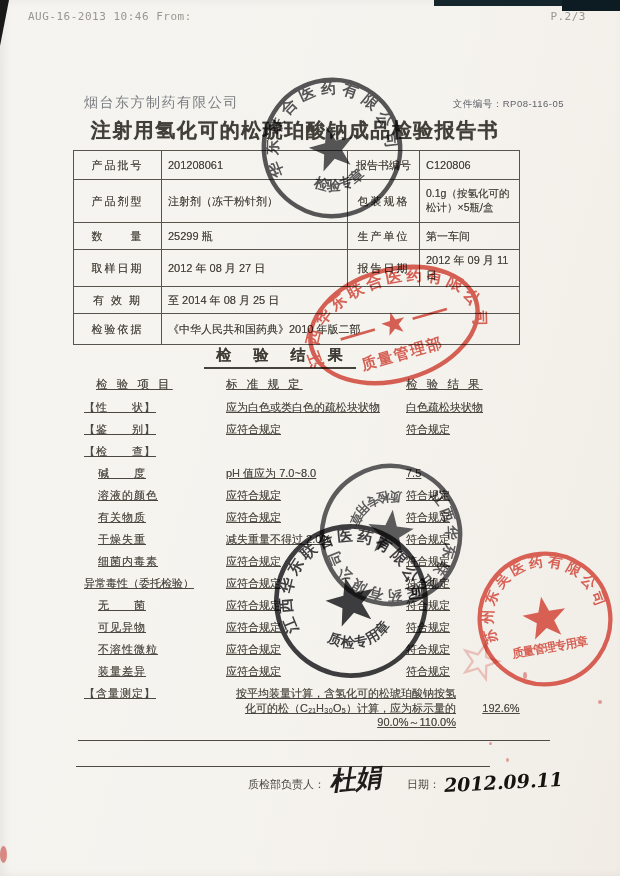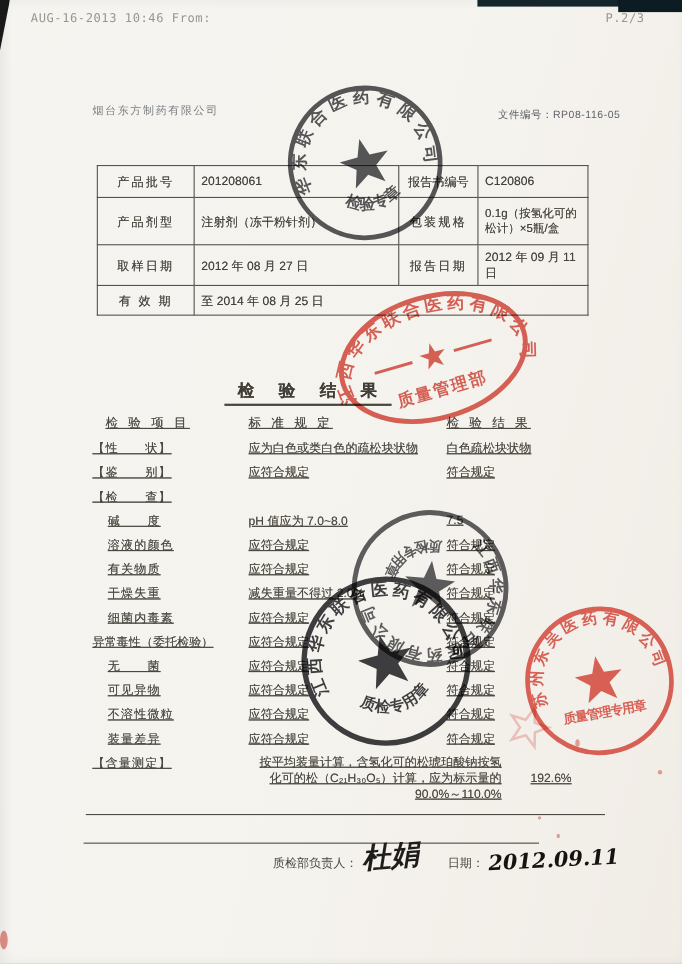--- a/index.html
+++ b/index.html
@@ -4,25 +4,25 @@
 <style>
   html,body{margin:0;padding:0;background:#d8d6d2;}
   .page{
     position:relative;width:620px;height:876px;overflow:hidden;
     background:linear-gradient(105deg,#f6f4f0 0%,#f5f3ee 55%,#f1ece6 100%);
     font-family:"Liberation Sans","DejaVu Sans",sans-serif;color:#45433c;
     box-shadow:inset 4px 0 10px rgba(0,0,0,.06);
   }
   .fax-header{position:absolute;top:10px;left:28px;right:34px;display:flex;justify-content:space-between;
     font-family:"DejaVu Sans Mono","Liberation Mono",monospace;font-size:11px;color:#98968f;letter-spacing:.5px;}
-  .company{position:absolute;left:84px;top:94px;font-size:10px;color:#7a7d80;letter-spacing:1.5px;}
+  .company{position:absolute;left:84px;top:94px;font-size:14px;color:#7a7d80;letter-spacing:1.5px;}
   .fileno{position:absolute;right:56px;top:98px;font-size:9.5px;color:#5e6268;letter-spacing:.5px;}
   .title{position:absolute;left:0;right:30px;top:117px;text-align:center;
     font-size:20px;font-weight:bold;color:#403e38;letter-spacing:1.5px;text-shadow:0 0 .7px #6a675f;}
-  table.info{position:absolute;left:88px;top:150px;width:446px;border-collapse:collapse;table-layout:fixed;
+  table.info{position:absolute;left:73px;top:150px;width:446px;border-collapse:collapse;table-layout:fixed;
     font-size:11px;color:#44423b;text-shadow:0 0 .5px rgba(80,76,66,.7);}
   table.info td{border:1.2px solid #56544d;padding:3px 6px;vertical-align:middle;}
   td.lbl{letter-spacing:2px;text-align:center;padding:3px 2px;}
   tr.h30 td{height:22px;} tr.h44 td{height:36px;} tr.h28 td{height:20px;} tr.h32 td{height:24px;}
   .results-heading-wrap{position:absolute;left:0;right:60px;top:346px;text-align:center;}
   .results-heading{display:inline-block;font-size:15px;font-weight:bold;letter-spacing:9px;
     color:#3f3d36;border-bottom:2px solid #45433b;padding:0 4px 2px 12px;text-shadow:0 0 .6px #5d5a51;}
   .results{position:absolute;left:84px;top:372px;width:462px;font-size:11px;color:#4a4840;
     text-shadow:0 0 .5px rgba(86,82,72,.65);text-decoration:underline;}
   .rrow{display:grid;grid-template-columns:142px 180px 140px;height:22px;align-items:center;}
@@ -65,20 +65,21 @@
 <div class="page">
 
   <div class="fax-header">
     <span>AUG-16-2013 10:46 From:</span>
     <span>P.2/3</span>
   </div>
 
   <div class="company">烟台东方制药有限公司</div>
   <div class="fileno"><span>文件编号：</span><span>RP08-116-05</span></div>
 
+  <div class="title">注射用氢化可的松琥珀酸钠成品检验报告书</div>
 
   <table class="info">
     <colgroup>
         <col style="width:88px">
         <col style="width:186px">
         <col style="width:72px">
         <col style="width:100px">
       </colgroup>
     <tbody>
         <tr class="h30">
@@ -87,28 +88,38 @@
       <td class="lbl" style="letter-spacing:0">报告书编号</td>
       <td>C120806</td>
     </tr>
     <tr class="h44">
       <td class="lbl">产品剂型</td>
       <td>注射剂（冻干粉针剂）</td>
       <td class="lbl">包装规格</td>
       <td style="font-size:10.5px">0.1g（按氢化可的松计）×5瓶/盒</td>
     </tr>
     <tr class="h28">
+      <td class="lbl">数　　量</td>
+      <td>25299 瓶</td>
+      <td class="lbl">生产单位</td>
+      <td>第一车间</td>
+    </tr>
+    <tr class="h28">
       <td class="lbl">取样日期</td>
       <td>2012 年 08 月 27 日</td>
       <td class="lbl">报告日期</td>
       <td>2012 年 09 月 11 日</td>
     </tr>
     <tr class="h28">
       <td class="lbl">有 效 期</td>
       <td colspan="3">至 2014 年 08 月 25 日</td>
+    </tr>
+    <tr class="h32">
+      <td class="lbl">检验依据</td>
+      <td colspan="3">《中华人民共和国药典》2010 年版二部</td>
     </tr>
   </tbody>
     </table>
 
   <div class="results-heading-wrap">
     <span class="results-heading">检 验 结 果</span>
   </div>
 
   <div class="results">
     <div class="rrow hdr">

